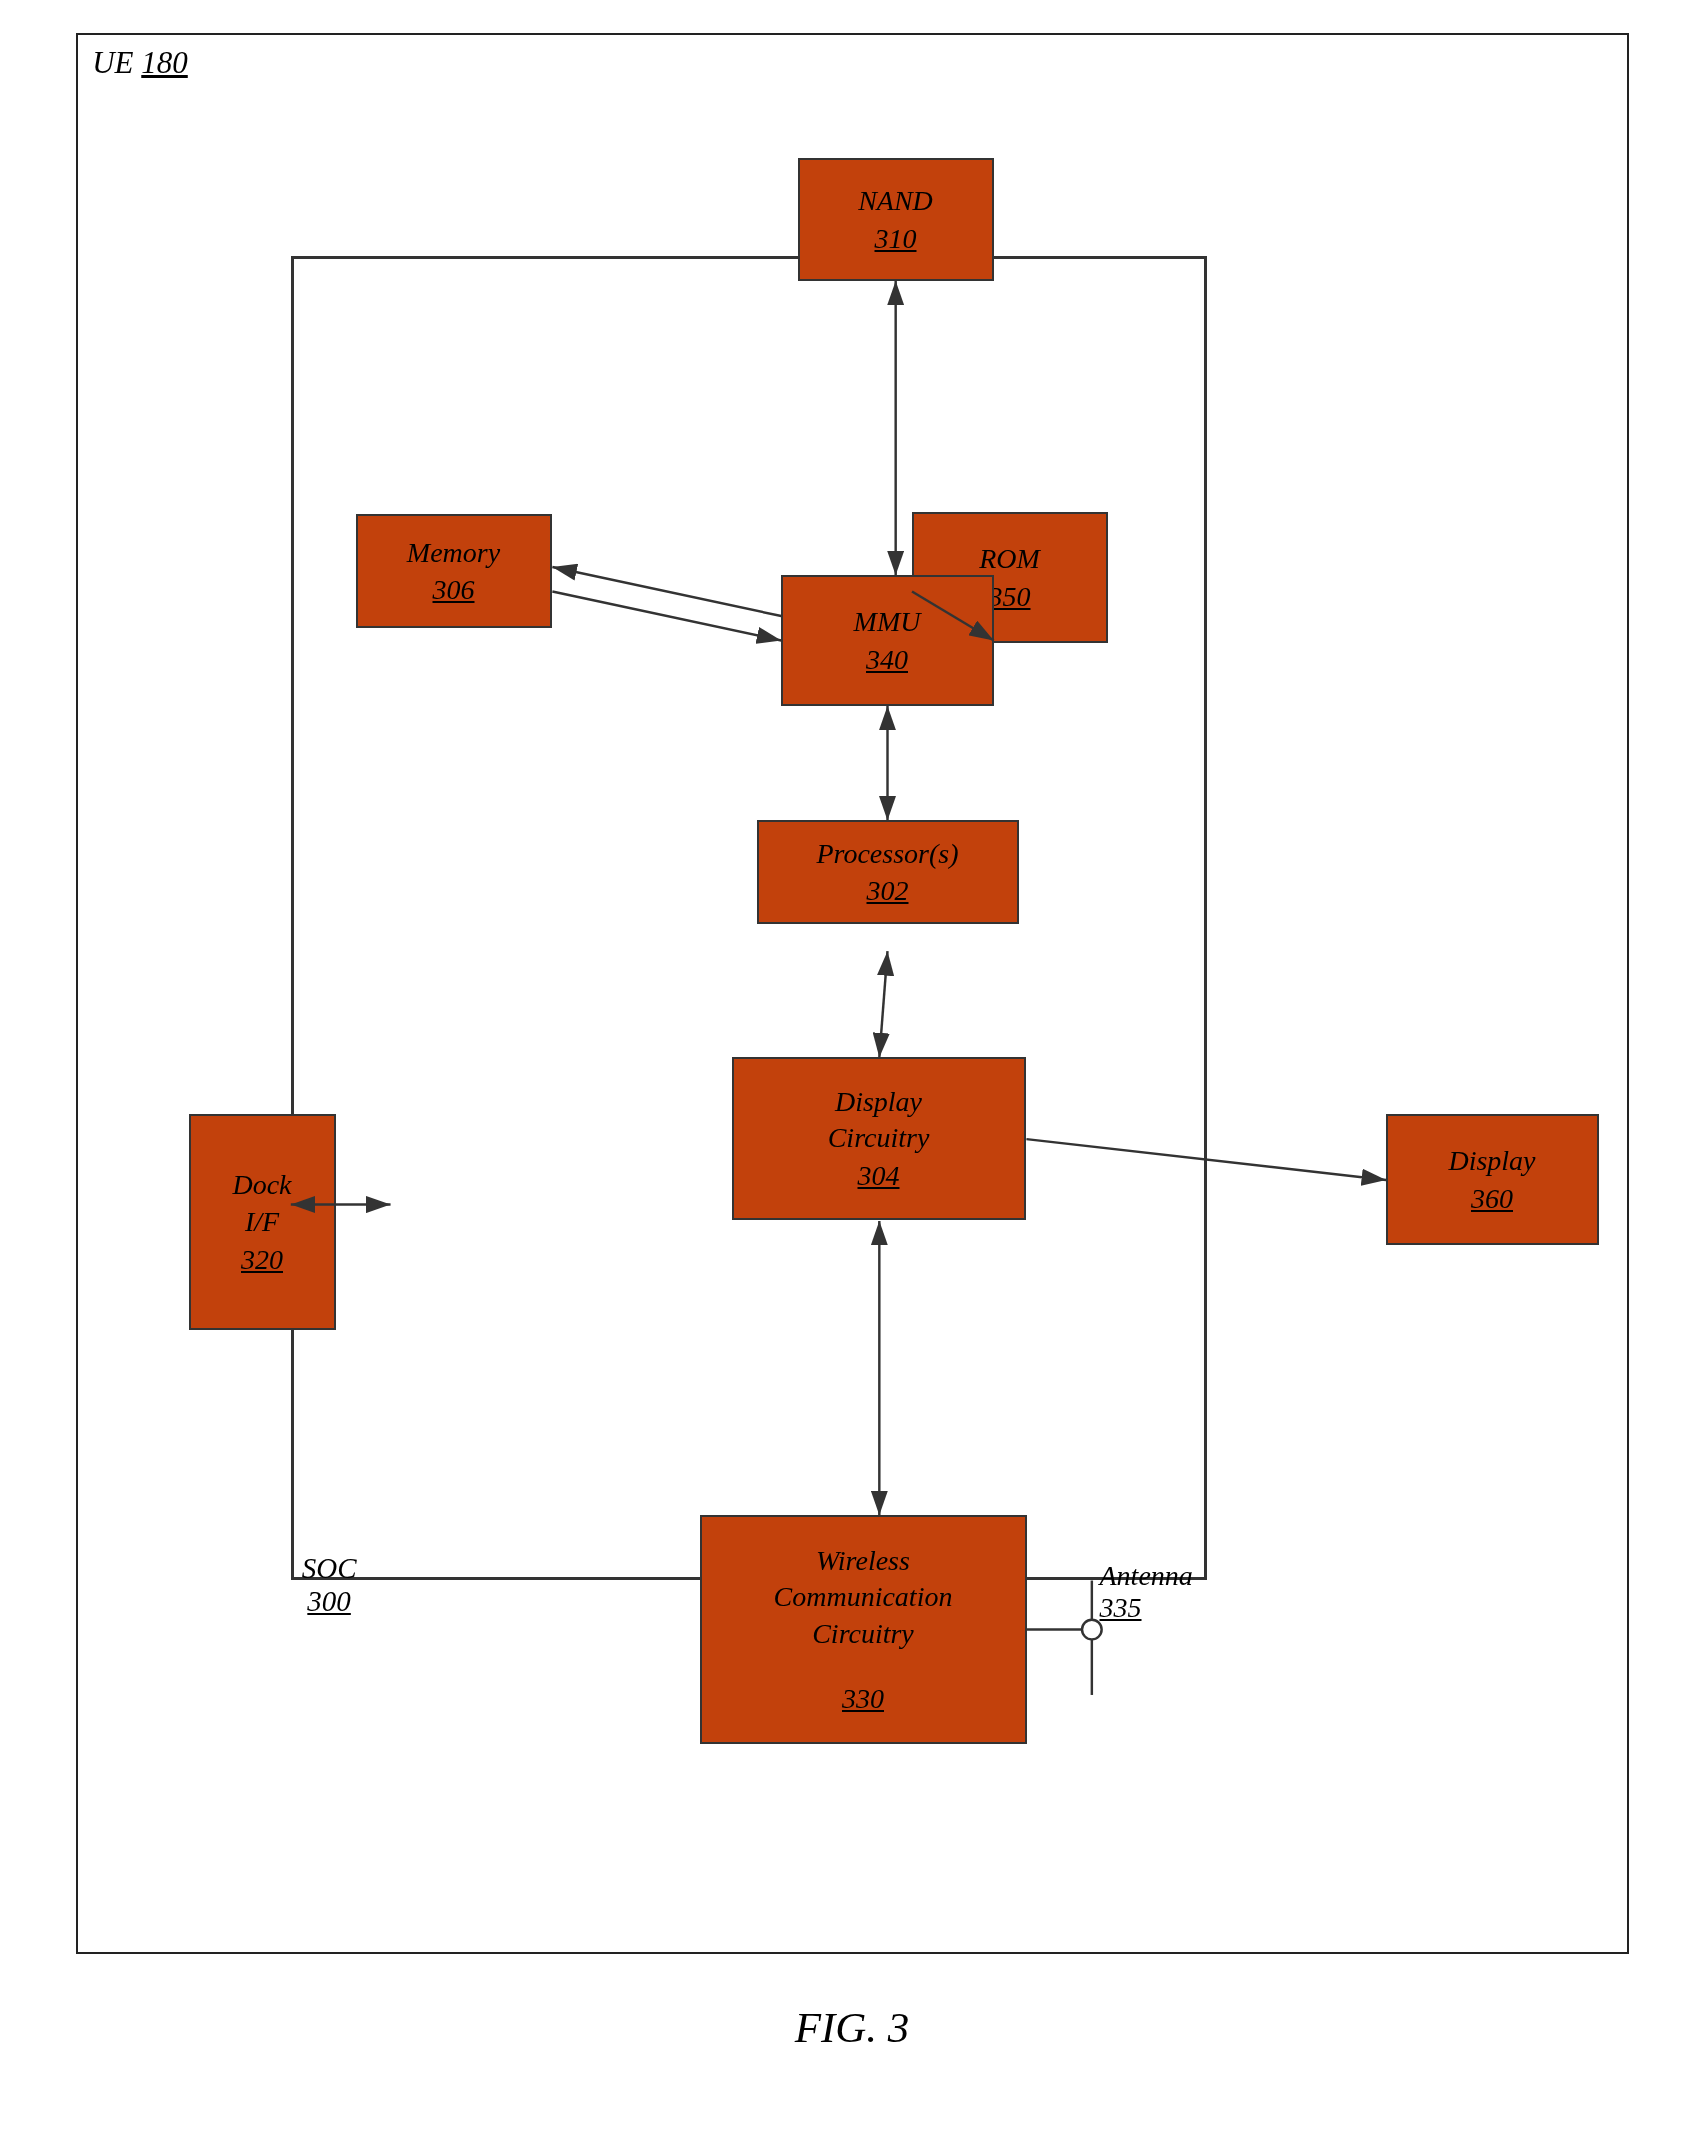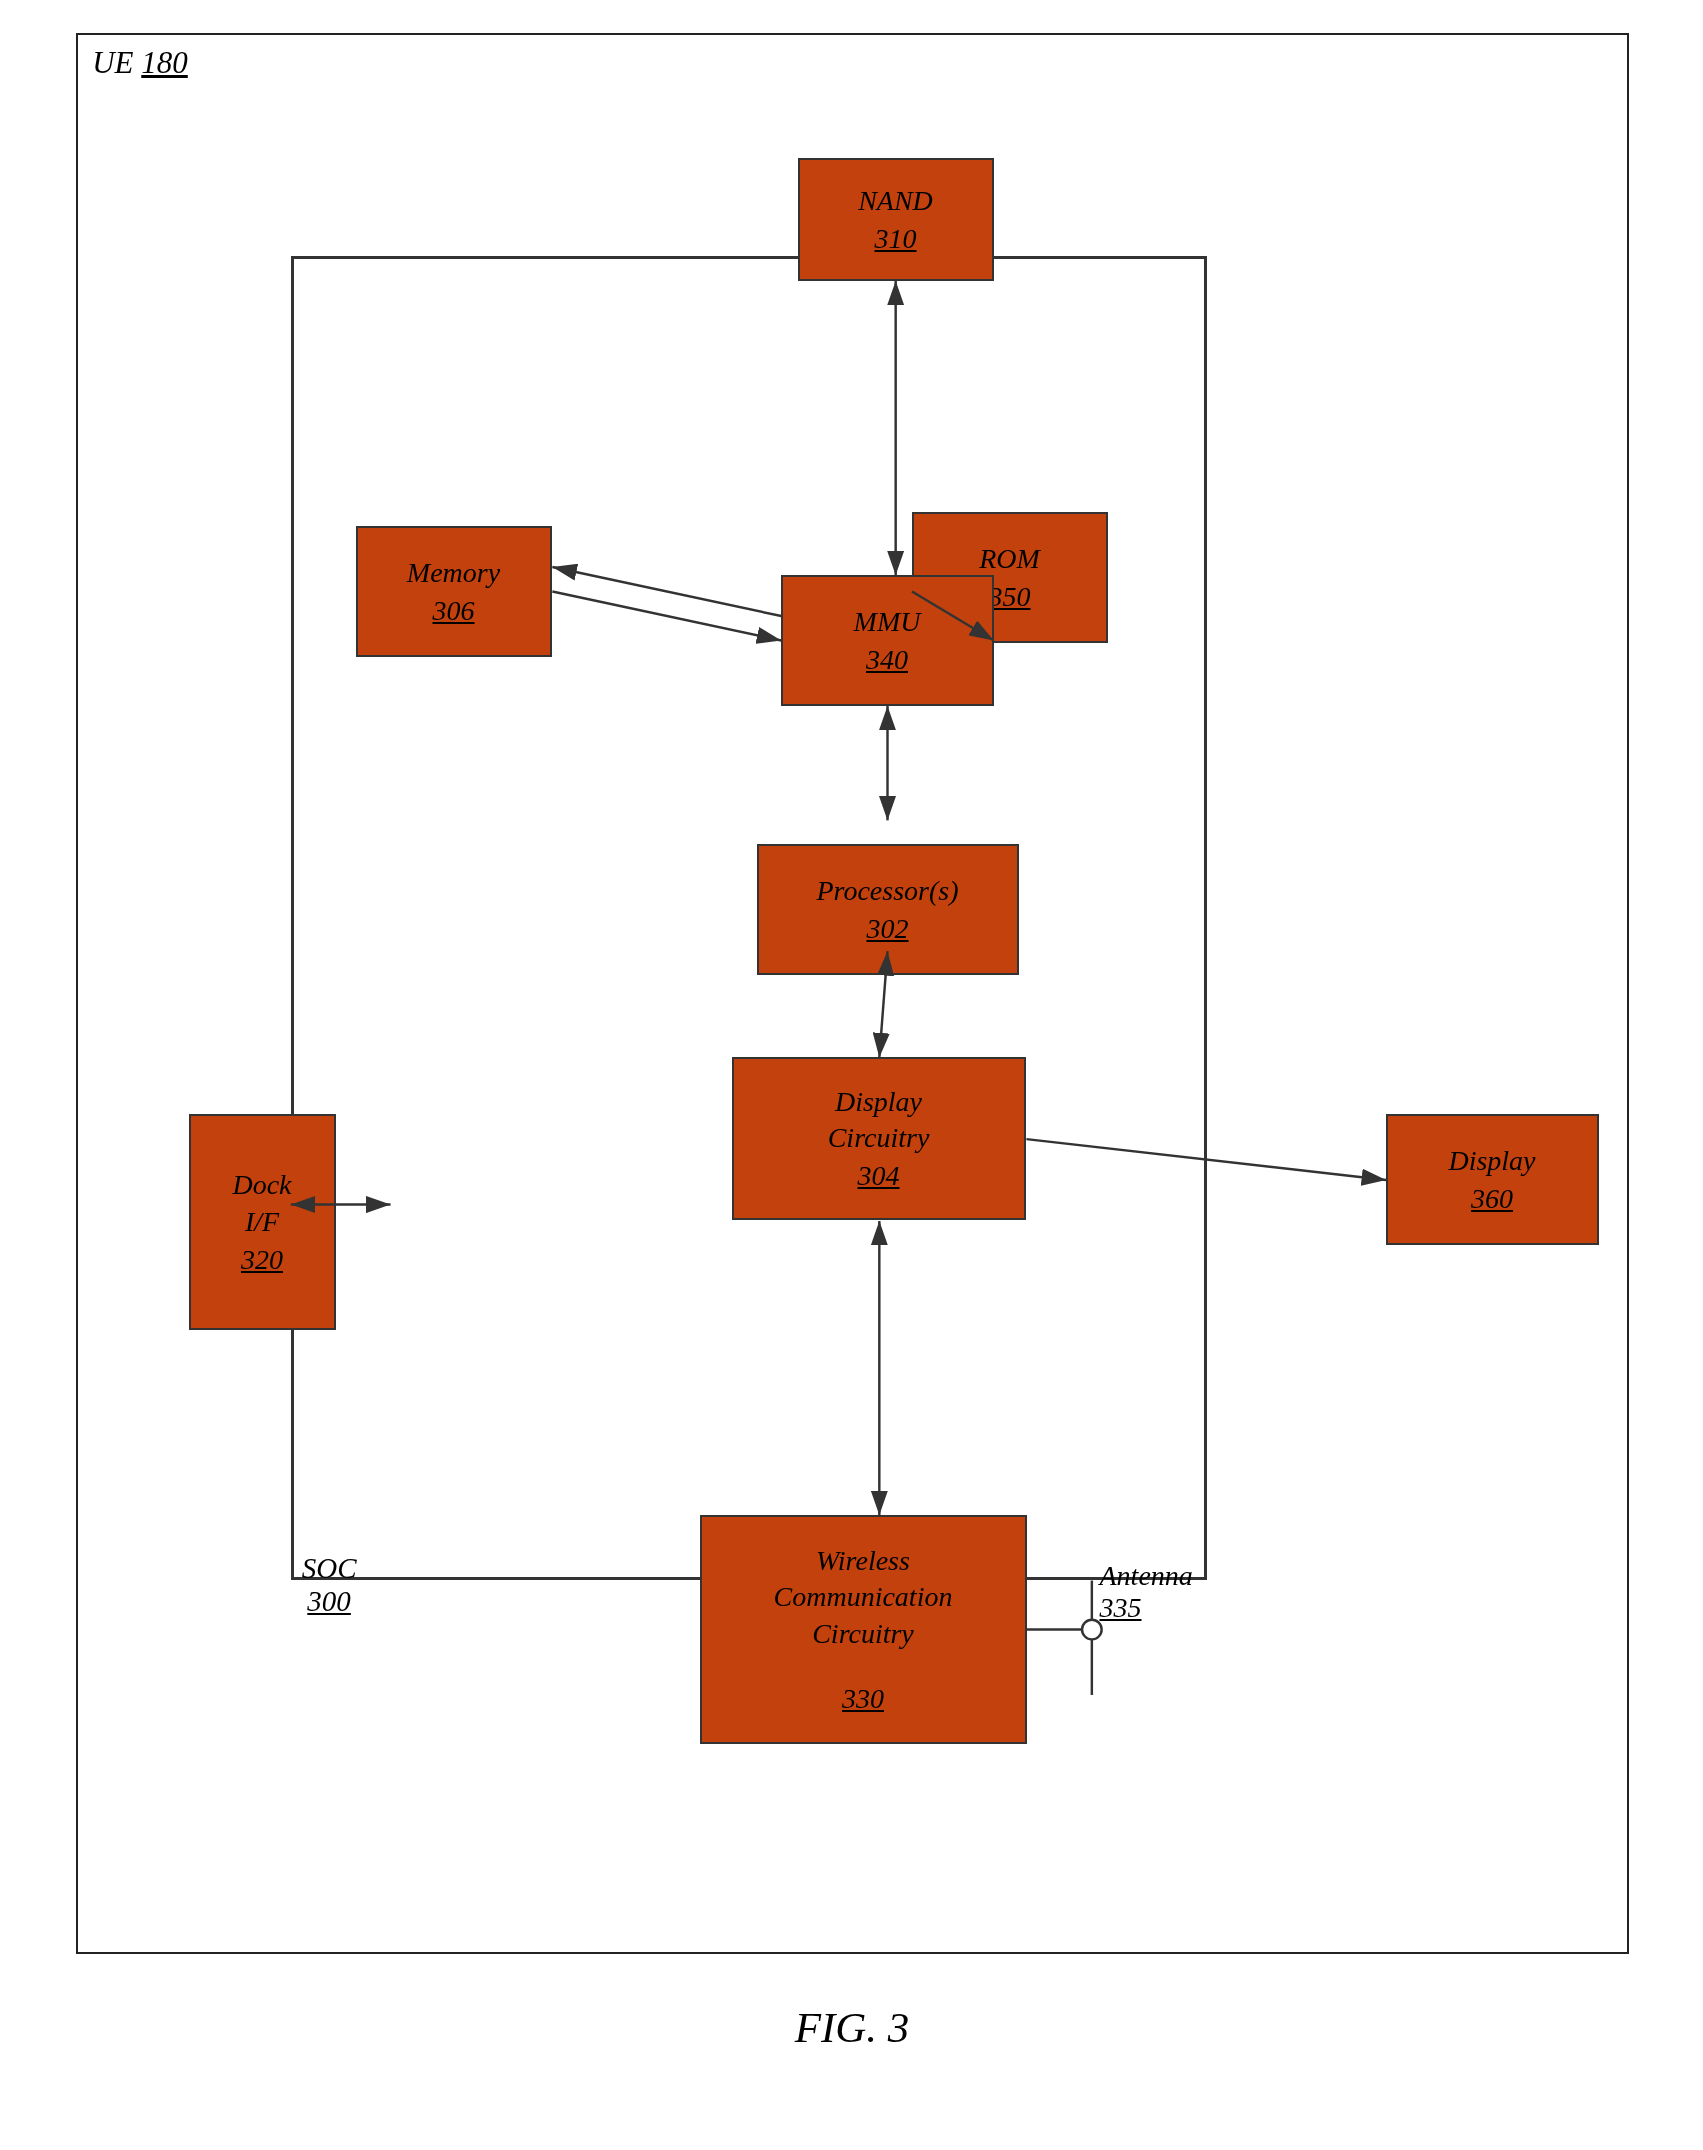--- a/index.html
+++ b/index.html
@@ -122,36 +122,36 @@
       <div class="soc-label">
         <em>SOC<br><span style="text-decoration:underline">300</span></em>
       </div>
     </div>
 
     <div class="comp-box nand-box" style="position:absolute; left:687px; top:49px; width:196px; height:123px;">
       <div class="label"><em>NAND</em></div>
       <div class="num"><em>310</em></div>
     </div>
 
-    <div class="comp-box" style="position:absolute; left:245px; top:417px; width:196px; height:131px;">
+    <div class="comp-box" style="position:absolute; left:245px; top:405px; width:196px; height:114px;">
       <div class="label"><em>Memory</em></div>
       <div class="num"><em>306</em></div>
     </div>
 
     <div class="comp-box" style="position:absolute; left:801px; top:403px; width:196px; height:131px;">
       <div class="label"><em>ROM</em></div>
       <div class="num"><em>350</em></div>
     </div>
 
     <div class="comp-box" style="position:absolute; left:670px; top:466px; width:213px; height:131px;">
       <div class="label"><em>MMU</em></div>
       <div class="num"><em>340</em></div>
     </div>
 
-    <div class="comp-box" style="position:absolute; left:646px; top:711px; width:262px; height:131px;margin-top:24px;">
+    <div class="comp-box" style="position:absolute; left:646px; top:711px; width:262px; height:104px;">
       <div class="label"><em>Processor(s)</em></div>
       <div class="num"><em>302</em></div>
     </div>
 
     <div class="comp-box" style="position:absolute; left:621px; top:948px; width:294px; height:163px;">
       <div class="label"><em>Display<br>Circuitry</em></div>
       <div class="num"><em>304</em></div>
     </div>
 
     <div class="comp-box" style="position:absolute; left:589px; top:1406px; width:327px; height:229px;gap:28px;">

